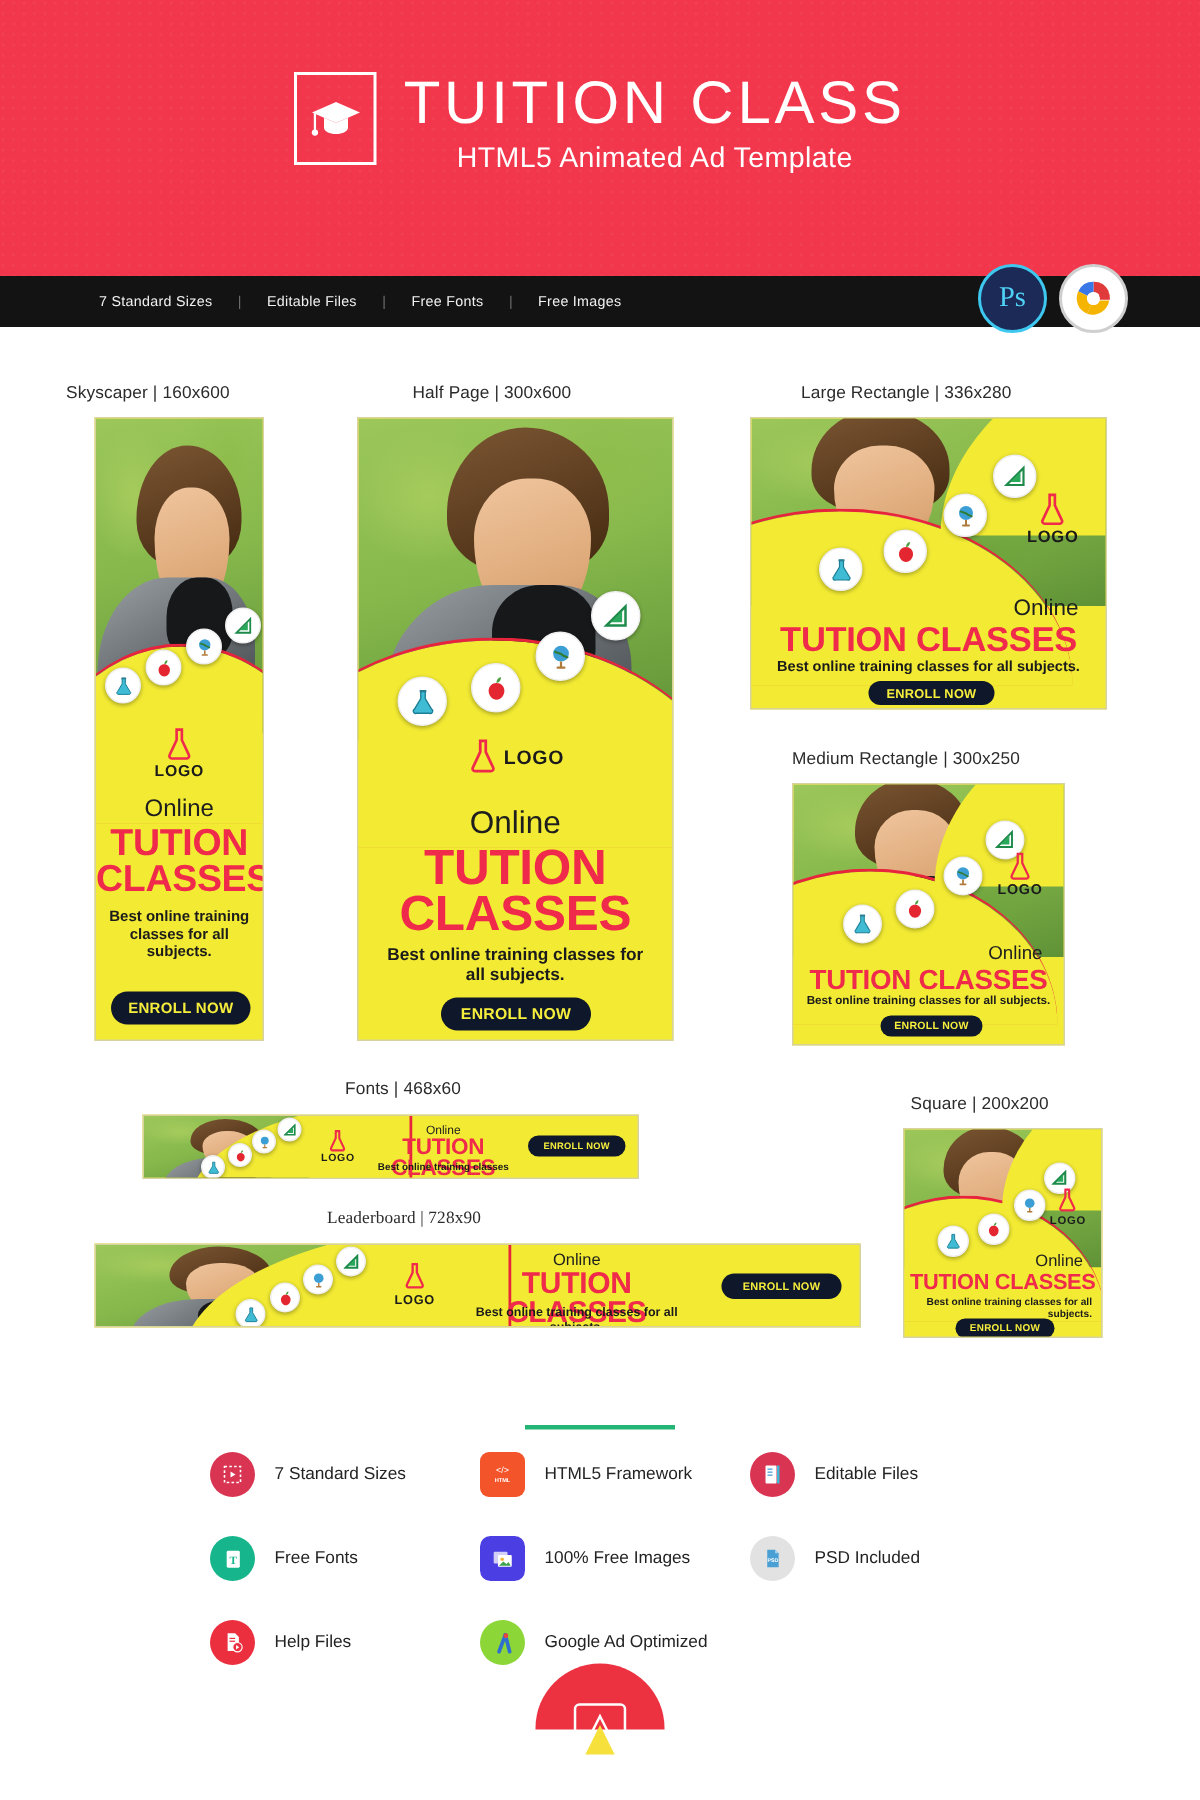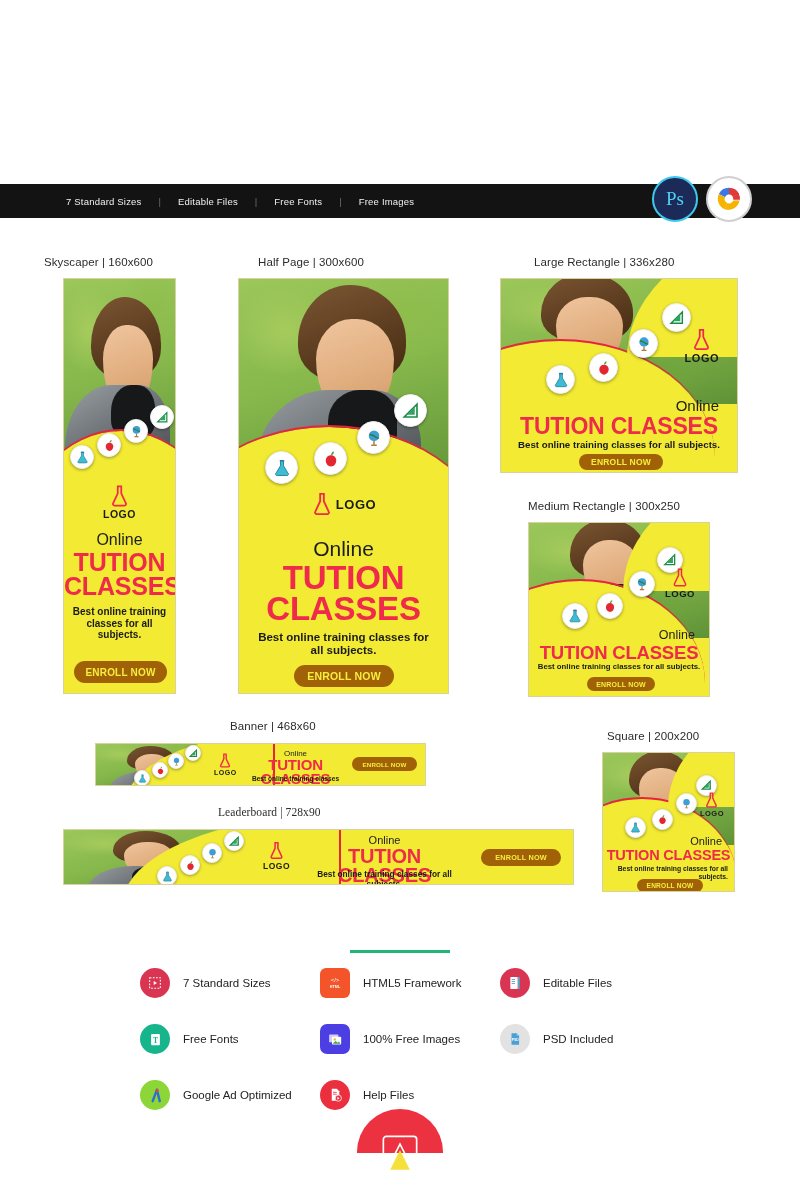--- a/index.html
+++ b/index.html
@@ -124,21 +124,21 @@
 
   
   .adlogo{ position:absolute; display:flex; align-items:center; gap:3px; }
   .adlogo.stack{ flex-direction:column; gap:0; }
   .adlogo .lg-txt{ font-weight:700; color:#1b1b1b; letter-spacing:.5px; }
 
   .ad-online{ position:absolute; color:#1e1e1e; font-weight:400; }
   .ad-head{ position:absolute; color:#ef2a4a; font-weight:700; line-height:.94; letter-spacing:-.2px; }
   .ad-desc{ position:absolute; color:#1b1b1b; font-weight:600; line-height:1.15; }
   .ad-cta{
-    position:absolute; background:#a16207; color:#f6ee3c; border-radius:999px;
+    position:absolute; background:#0f172a; color:#f6ee3c; border-radius:999px;
     display:flex; align-items:center; justify-content:center;
     font-weight:700; letter-spacing:.2px;
   }
 
   
   .feat-title{
     position:absolute; left:0; right:0; top:912px; text-align:center;
     font-size:24px; color:#272727; font-weight:400;
   }
   .feat-rule{
@@ -179,20 +179,36 @@
   .foot-right{
     position:absolute; right:48px; top:50%; transform:translateY(-50%);
     font-size:9.5px; color:#ffe9ea;
   }
 </style>
 </head>
 <body>
 
 <div class="page">
 
+  <div class="hero">
+    <div class="hero-inner">
+      <div class="hero-logo">
+        <svg width="34" height="30" viewBox="0 0 34 30">
+          <path d="M17 4 L33 11 L17 18 L1 11 Z" fill="#fff"></path>
+          <path d="M9 14.5 L9 21 C9 23.6 12.6 25.4 17 25.4 C21.4 25.4 25 23.6 25 21 L25 14.5 L17 18 Z" fill="#fff"></path>
+          <rect x="2.2" y="11.4" width="1.5" height="12" fill="#fff"></rect>
+          <circle cx="2.95" cy="24.4" r="2.1" fill="#fff"></circle>
+        </svg>
+      </div>
+      <div class="hero-text">
+        <div class="hero-title">TUITION CLASS</div>
+        <div class="hero-sub">HTML5 Animated Ad Template</div>
+      </div>
+    </div>
+  </div>
 
   <div class="blackbar">
     <div class="bb-list">
       <span class="bb-item">7 Standard Sizes</span>
       <span class="bb-sep">|</span>
       <span class="bb-item">Editable Files</span>
       <span class="bb-sep">|</span>
       <span class="bb-item">Free Fonts</span>
       <span class="bb-sep">|</span>
       <span class="bb-item">Free Images</span>
@@ -207,24 +223,24 @@
           <path d="M5.5 13 A16 16 0 0 0 14 34.6 L18 25.4 A6 6 0 0 1 14.5 17.6 Z" fill="#f5b400"></path>
           <path d="M14 34.6 A16 16 0 0 0 35 22 L25.6 22 A6 6 0 0 1 18 25.4 Z" fill="#f5b400"></path>
           <circle cx="20" cy="20" r="6.3" fill="#fff"></circle>
           <path d="M33.8 12.2 A16 16 0 0 1 35.6 21.2 L26 21.2 A6 6 0 0 0 25.3 17.2 Z" fill="#e03a3a"></path>
         </svg>
       </div>
     </div>
   </div>
 
   <div class="lbl" style="left:44px;  top:256px;">Skyscaper | 160x600</div>
-  <div class="lbl" style="left:258px; top:256px;">Half Page | 300x600</div>
+  <div class="lbl" style="left:275px; top:256px;">Half Page | 300x600</div>
   <div class="lbl" style="left:534px; top:256px;">Large Rectangle | 336x280</div>
   <div class="lbl" style="left:528px; top:500px;">Medium Rectangle | 300x250</div>
-  <div class="lbl" style="left:230px; top:720px;">Banner | 468x60</div>
+  <div class="lbl" style="left:230px; top:720px;">Fonts | 468x60</div>
   <div class="lbl" style="left:218px; top:806px;font-family:Liberation Serif, serif;">Leaderboard | 728x90</div>
   <div class="lbl" style="left:607px; top:730px;">Square | 200x200</div>
 
   <div class="ad" style="left:63px; top:278px; width:113px; height:416px;">
     <div class="photo" style="left:0;top:0;width:113px;height:210px;">
       <div class="photo-bg"></div>
       <div class="boy" style="left:14px; top:18px; width:96px; height:176px;">
         <div class="hair"></div>
           <div class="face"></div>
           <div class="jacket"></div>
@@ -656,43 +672,43 @@
             <path d="M6 2h9l4 4v16H6z" fill="#4a9fd4"></path>
             <path d="M15 2l4 4h-4z" fill="#a8d4ef"></path>
             <text x="12.5" y="16" font-size="6" fill="#fff" text-anchor="middle" font-family="Liberation Sans" font-weight="bold">PSD</text>
           </svg>
       </span>
       <span class="feat-lb">PSD Included</span>
     </div>
 
 
     <div class="feat">
-      <span class="feat-ic" style="background:#8cd637;">
-        <svg width="17" height="17" viewBox="0 0 24 24">
-            <path d="M8 20 L14 4" stroke="#2f6fd0" stroke-width="3.4" stroke-linecap="round"></path>
-            <path d="M14 4 L18 20" stroke="#2f6fd0" stroke-width="3.4" stroke-linecap="round"></path>
-            <circle cx="14.5" cy="5" r="2.3" fill="#e8453c"></circle>
-          </svg>
-      </span>
-      <span class="feat-lb">Google Ad Optimized</span>
-    </div>
-
-    <div class="feat">
       <span class="feat-ic" style="background:#ec2f3f;">
         <svg width="15" height="16" viewBox="0 0 24 24">
             <path d="M6 2h8l4 4v15H6z" fill="#fff"></path>
             <rect x="8" y="7" width="6" height="1.3" fill="#ec2f3f"></rect>
             <rect x="8" y="10" width="6" height="1.3" fill="#ec2f3f"></rect>
             <circle cx="16.5" cy="17" r="5" fill="#ec2f3f" stroke="#fff" stroke-width="1.2"></circle>
             <path d="M15 14.6l3.4 2.4-3.4 2.4z" fill="#fff"></path>
           </svg>
       </span>
       <span class="feat-lb">Help Files</span>
     </div>
 
+    <div class="feat">
+      <span class="feat-ic" style="background:#8cd637;">
+        <svg width="17" height="17" viewBox="0 0 24 24">
+            <path d="M8 20 L14 4" stroke="#2f6fd0" stroke-width="3.4" stroke-linecap="round"></path>
+            <path d="M14 4 L18 20" stroke="#2f6fd0" stroke-width="3.4" stroke-linecap="round"></path>
+            <circle cx="14.5" cy="5" r="2.3" fill="#e8453c"></circle>
+          </svg>
+      </span>
+      <span class="feat-lb">Google Ad Optimized</span>
+    </div>
+
   </div>
 
   <div class="foot-arc"></div>
   <div class="foot-logo">
     <svg width="47" height="46" viewBox="0 0 48 46">
       <path d="M7 44 L7 9 A3 3 0 0 1 10 6 L38 6 A3 3 0 0 1 41 9 L41 44" fill="none" stroke="#fff" stroke-width="1.7"></path>
       <path d="M24 20 L34 40 L14 40 Z" fill="#f5e03c"></path>
       <path d="M24 14 L39 43.4 L9 43.4 Z" fill="none" stroke="#fff" stroke-width="1.7"></path>
     </svg>
   </div>

